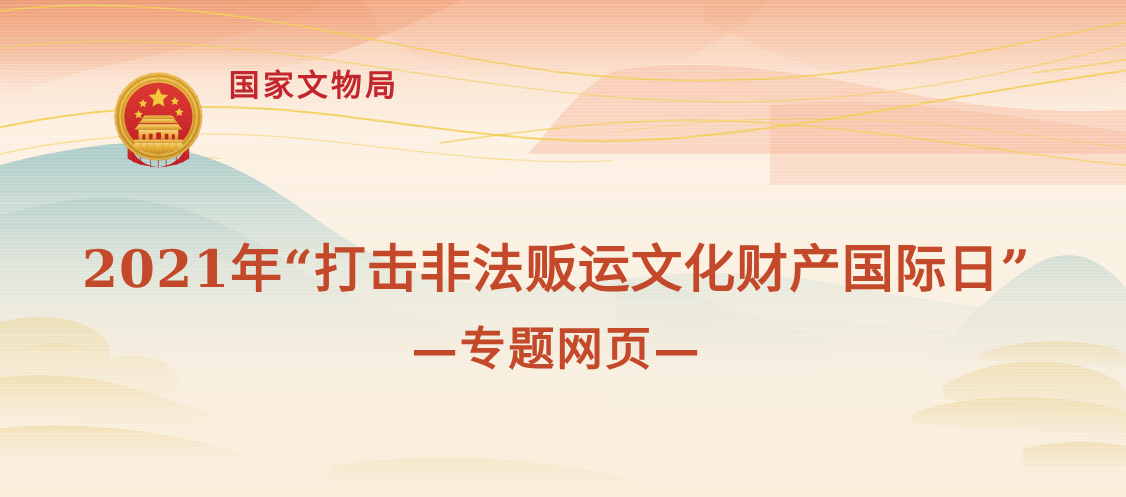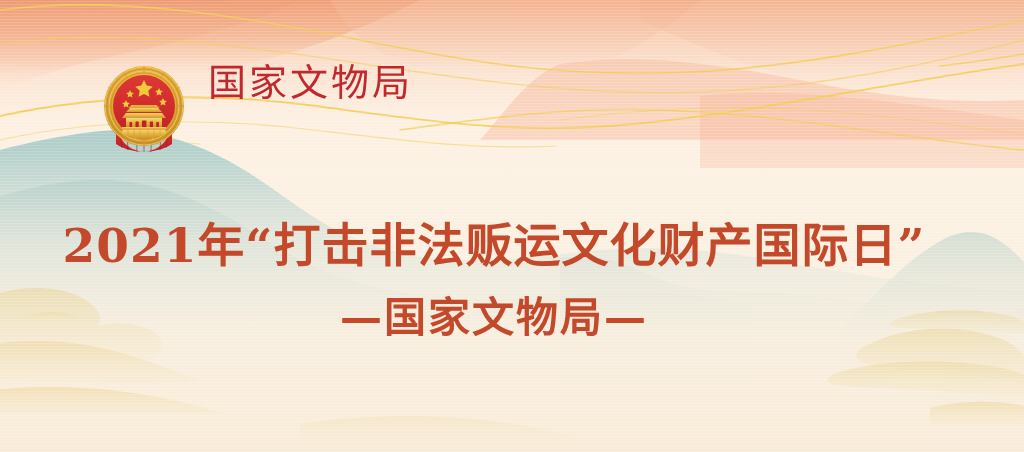--- a/index.html
+++ b/index.html
@@ -53,20 +53,21 @@
     pointer-events: none;
   }
 
   
   .title-wrap {
     position: absolute;
     left: 0;
     top: 222px;
     width: 988px;
     text-align: center;
+    padding-left: 12px;
   }
 
   .title-main {
     font-family: "DejaVu Serif", "Liberation Serif", serif;
     font-weight: 700;
     font-size: 47px;
     line-height: 1;
     letter-spacing: 1px;
     white-space: nowrap;
   }
@@ -97,22 +98,22 @@
     display: block;
   }
 
   .logo-text {
     margin-left: 12px;
     padding-top: 8px;
   }
 
   .org-cn {
     font-family: "DejaVu Sans", "Liberation Sans", sans-serif;
-    font-weight: 400;
-    font-size: 38px;
+    font-weight: 700;
+    font-size: 28px;
     line-height: 1;
     letter-spacing: 3px;
     white-space: nowrap;
   }
 
   .org-en {
     margin-top: 14px;
     font-family: "Liberation Sans", "DejaVu Sans", sans-serif;
     font-weight: 400;
     font-size: 13.5px;
@@ -348,16 +349,16 @@
       </g>
     </svg>
 
     <div class="logo-text">
       <div class="org-cn" style="color: rgb(193, 39, 45);">国家文物局</div>
     </div>
   </div>
 
   <div class="title-wrap">
     <div class="title-main" style="color: rgb(196, 73, 42);">2021年“打击非法贩运文化财产国际日”</div>
-    <div class="title-sub" style="color: rgb(196, 73, 42);">—国家文物局—</div>
+    <div class="title-sub" style="color: rgb(196, 73, 42);">—专题网页—</div>
   </div>
 
 </div>
 
 </body></html>

